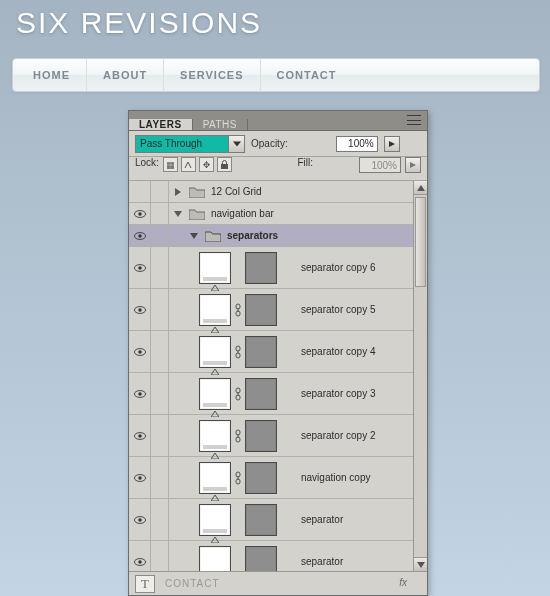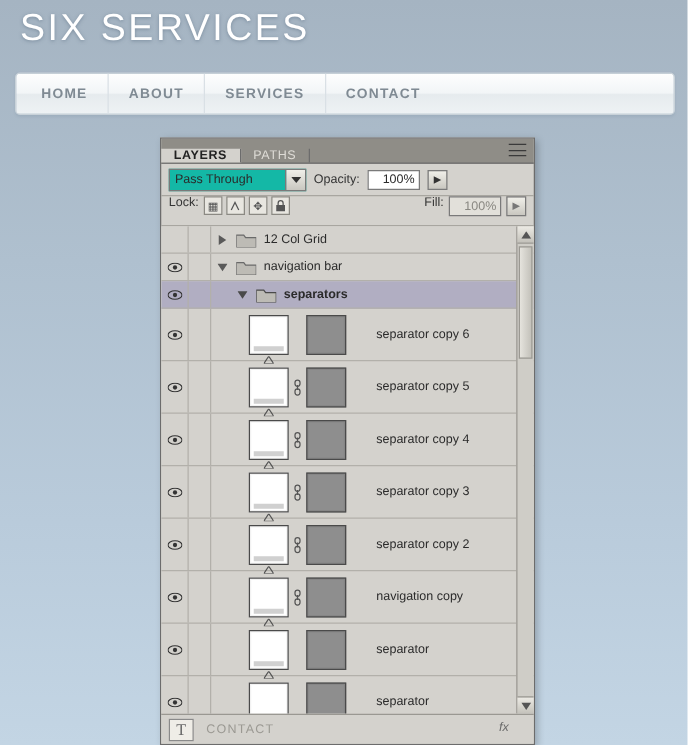--- a/index.html
+++ b/index.html
@@ -111,20 +111,21 @@
   }
   .dd svg { width: 8px; height: 6px; }
   .lbl { font-size: 10px; color: #333; }
   .pct-box {
     width: 42px; height: 16px;
     background: #fff;
     border: 1px solid #7a7a7a;
     display: flex; align-items: center; justify-content: flex-end;
     padding-right: 3px;
     font-size: 10px;
+    margin-left: 42px;
   }
   .pct-box.disabled { background: #e2e0da; color: #8a8882; }
   .arrow-btn {
     width: 16px; height: 16px;
     border: 1px solid #7a7a7a;
     background: linear-gradient(#f0efe9,#c9c7c0);
     display: flex; align-items: center; justify-content: center;
     cursor: pointer;
   }
 
@@ -249,21 +250,21 @@
   }
   .footer-name { color: #9b9993; letter-spacing: 1px; font-size: 10px; }
   .fx {
     position: absolute; right: 20px; top: 5px;
     font-style: italic; color: #6a6a6a; font-size: 10px;
   }
 </style>
 </head>
 <body>
 
-<div class="site-title">SIX SERVICES</div>
+<div class="site-title">SIX REVISIONS</div>
 
 <div class="nav-bar">
   <div class="nav-item">HOME</div>
   <div class="nav-item">ABOUT</div>
   <div class="nav-item">SERVICES</div>
   <div class="nav-item">CONTACT</div>
 </div>
 
 <div class="panel">
   <div class="panel-tabs">

